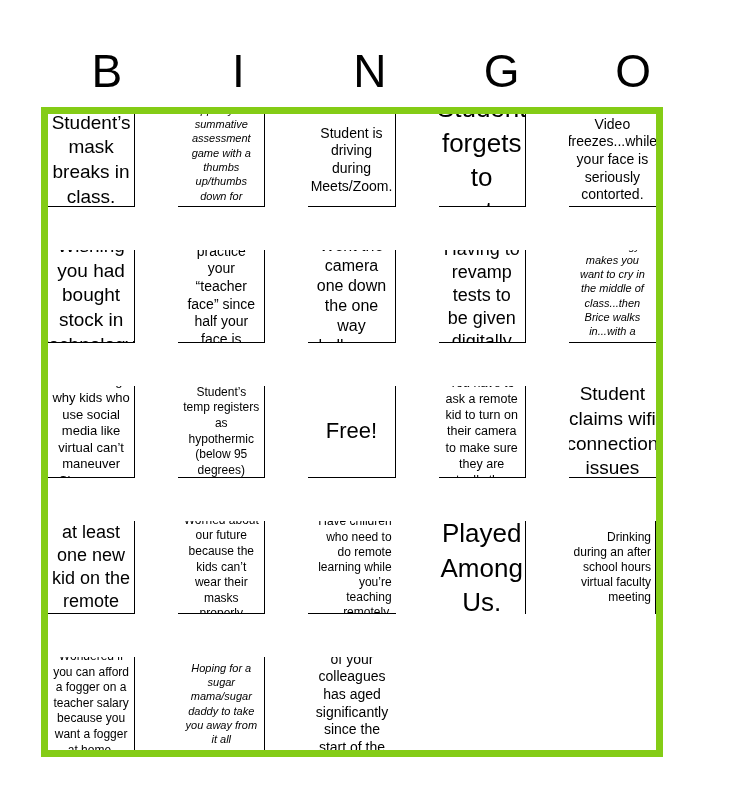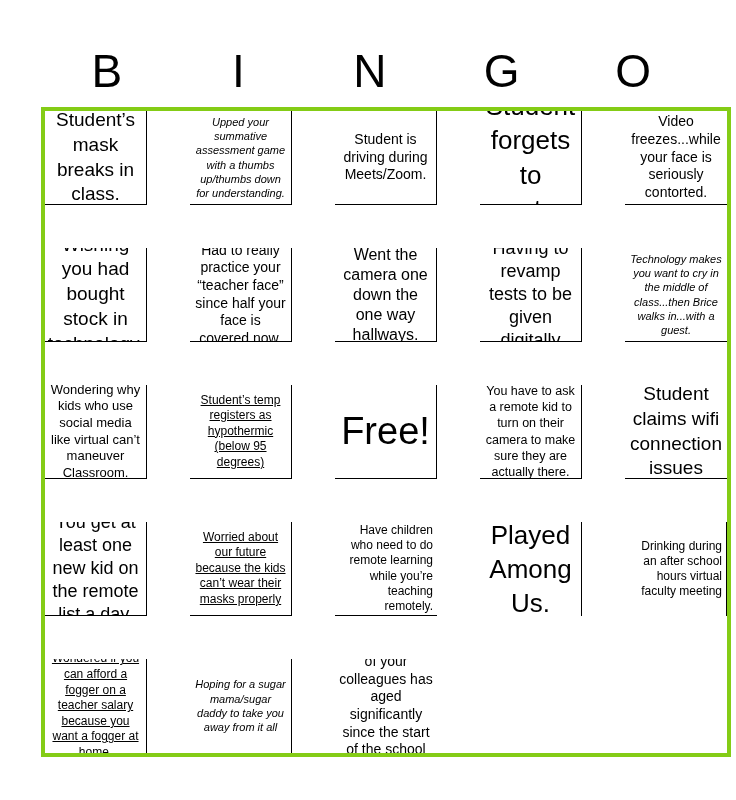--- a/index.html
+++ b/index.html
@@ -30,24 +30,24 @@
     justify-content: center;
     font-size: 46px;
     line-height: 1;
     font-weight: 400;
     color: #000000;
   }
   .bingo-grid {
     position: absolute;
     left: 41px;
     top: 107px;
-    width: 690px;
+    width: 622px;
     height: 650px;
     box-sizing: border-box;
-    border: 4px solid #84cc16;
+    border: 7px solid #84cc16;
     display: grid;
     grid-template-columns: repeat(5, 1fr);
     grid-template-rows: repeat(5, 1fr);
     background: #ffffff;
     gap: 43px;
   }
   .cell {
     box-sizing: border-box;
     border-right: 1px solid #000000;
     border-bottom: 1px solid #000000;
@@ -57,31 +57,31 @@
     text-align: center;
     padding: 3px 4px;
     overflow: hidden;
     line-height: 1.22;
     background: #ffffff;
   }
   .cell.last-col { border-right: none; }
   .cell.last-row { border-bottom: none; }
   
   .fs-xs   { font-size: 11px;   line-height: 1.3; font-style: italic; }
-  .fs-s    { font-size: 12px;   line-height: 1.3; text-decoration: underline; }
+  .fs-s    { font-size: 12px;   line-height: 1.3; }
   .fs-sm   { font-size: 12.5px; line-height: 1.3; }
   .fs-m    { font-size: 13px;   line-height: 1.28; }
   .fs-md   { font-size: 14px;   line-height: 1.26; }
   .fs-ml   { font-size: 12px;   line-height: 1.26; text-align: right; }
   .fs-l    { font-size: 16px;   line-height: 1.25; }
   .fs-lg   { font-size: 18px;   line-height: 1.28; }
   .fs-xl   { font-size: 19px;   line-height: 1.3; }
   .fs-xxl  { font-size: 21px;   line-height: 1.3; }
   .fs-big  { font-size: 26px;   line-height: 1.32; }
-  .fs-huge { font-size: 38px;   line-height: 1.2; }
+  .fs-huge { font-size: 22px;   line-height: 1.2; }
 </style>
 </head>
 <body>
 
 <div class="page">
 
   <div class="bingo-title">
     <div class="letter">B</div>
     <div class="letter">I</div>
     <div class="letter">N</div>

